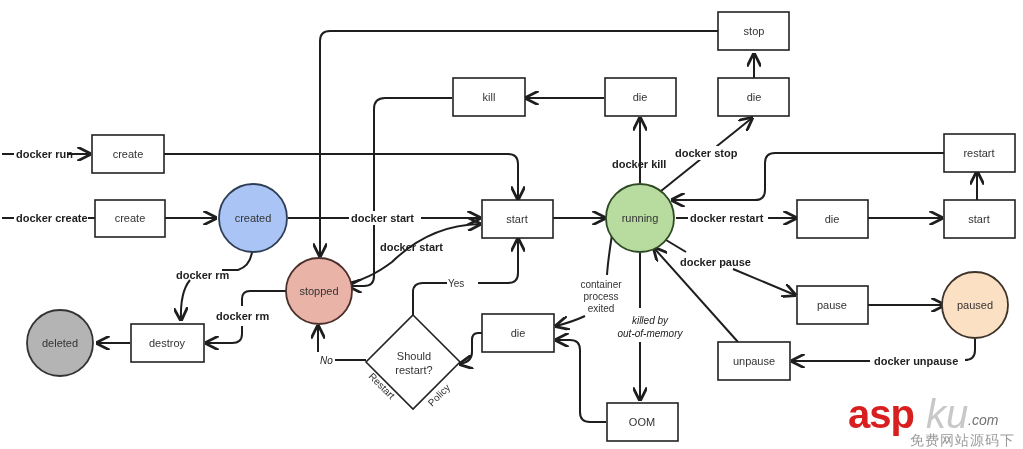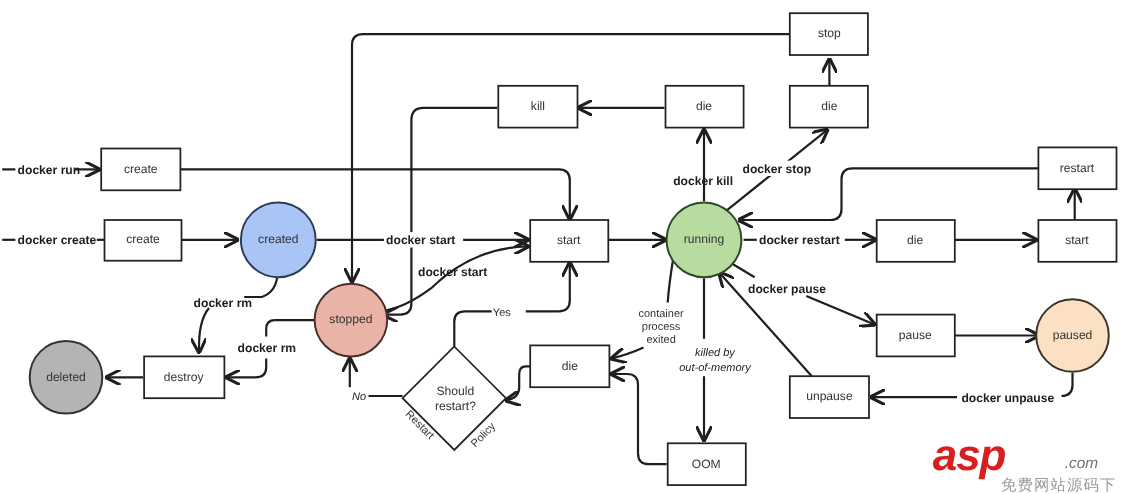--- a/index.html
+++ b/index.html
@@ -8,21 +8,21 @@
   #diagram { position: absolute; left: 0; top: 0; }
   .box rect { fill: #ffffff; stroke: #222222; stroke-width: 1.6; }
   .node-text { font-size: 11px; fill: #333333; text-anchor: middle; dominant-baseline: central; }
   .edge { fill: none; stroke: #1e1e1e; stroke-width: 2; }
   .lbl-bold { font-size: 11px; font-weight: bold; fill: #1e1e1e; }
   .lbl-norm { font-size: 10px; fill: #333333; }
   .lbl-ital { font-size: 10px; font-style: italic; fill: #222222; }
   .lbl-bg { fill: #ffffff; }
   .watermark { position: absolute; left: 848px; top: 392px; width: 175px; height: 55px; }
   .wm-asp { position: absolute; left: 0; top: 0; font-family: "Liberation Sans", sans-serif;
-            font-weight: bold; font-style: italic; font-size: 40px; color: #d81e1e; letter-spacing: -1px; }
+            font-weight: bold; font-size: 40px; color: #d81e1e; letter-spacing: -1px; }
   .wm-ku { position: absolute; left: 78px; top: 0; font-family: "Liberation Sans", sans-serif;
            font-size: 40px; color: #c8c8c8; font-style: italic; font-weight: 300; }
   .wm-com { position: absolute; left: 120px; top: 20px; font-size: 14px; color: #737373; font-style: italic; }
   .wm-sub { position: absolute; left: 62px; top: 40px; font-size: 14px; color: #9a9a9a; letter-spacing: 1px; }
 </style>
 </head>
 <body>
 
 <svg id="diagram" width="1023" height="449" viewBox="0 0 1023 449">
   <defs>
@@ -221,15 +221,16 @@
     <text class="lbl-norm" x="601" y="288" text-anchor="middle">container</text>
     <text class="lbl-norm" x="601" y="300" text-anchor="middle">process</text>
     <text class="lbl-norm" x="601" y="312" text-anchor="middle">exited</text>
     <text class="lbl-ital" x="650" y="324" text-anchor="middle">killed by</text>
     <text class="lbl-ital" x="650" y="337" text-anchor="middle">out-of-memory</text>
   </g>
 </svg>
 
 <div class="watermark">
   <span class="wm-asp">asp</span>
+  <span class="wm-ku">ku</span>
   <span class="wm-com">.com</span>
   <span class="wm-sub">免费网站源码下载站!</span>
 </div>
 
 </body></html>

